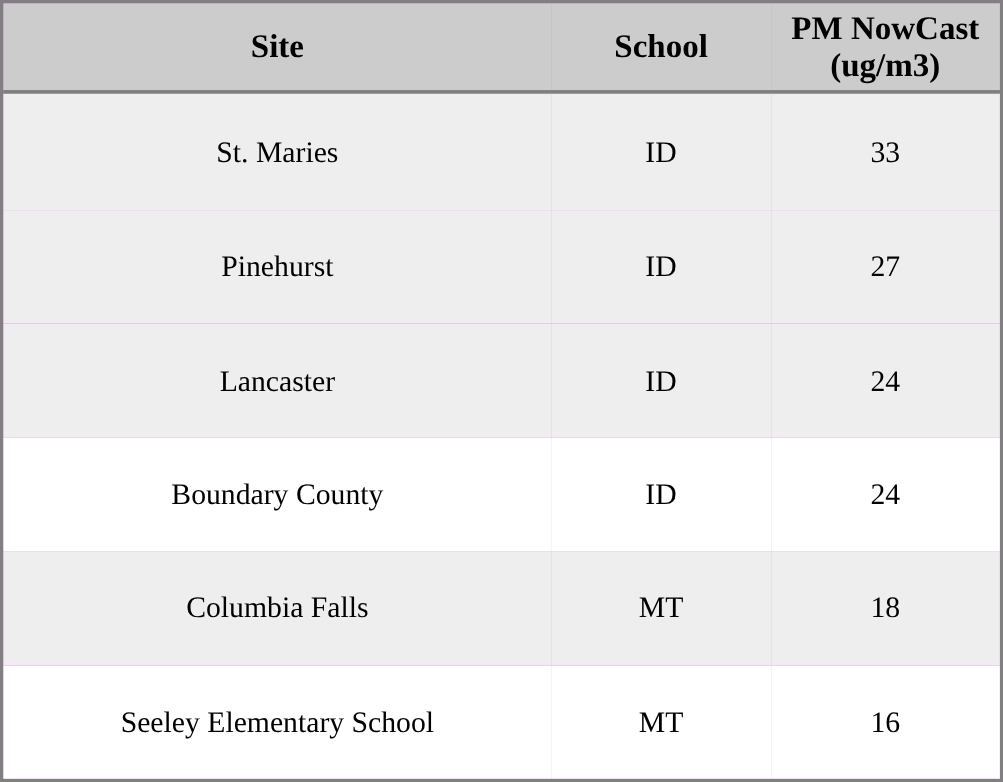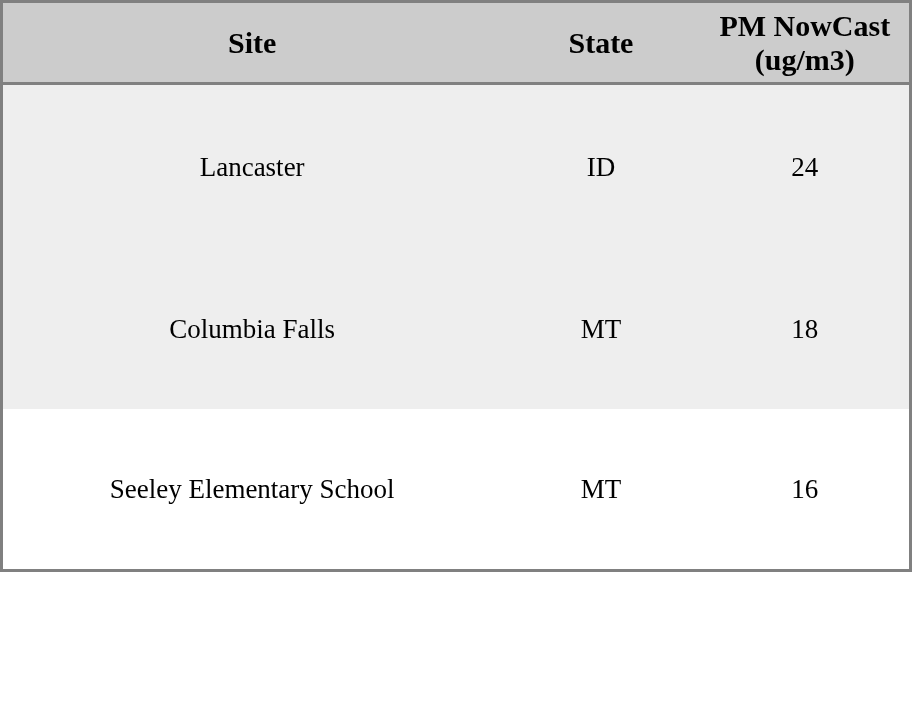--- a/index.html
+++ b/index.html
@@ -8,21 +8,21 @@
     background: #ffffff;
   }
   body {
     width: 912px;
     height: 711px;
     font-family: "Liberation Serif", serif;
     overflow: hidden;
   }
   .table-frame {
     width: 912px;
-    height: 572px;
+    height: 711px;
     box-sizing: border-box;
     border: 3px solid #808080;
     background: #d946ef;
   }
   table.aq-table {
     width: 100%;
     height: 100%;
     border-collapse: collapse;
     table-layout: fixed;
   }
@@ -61,27 +61,42 @@
 <div class="table-frame">
   <table class="aq-table">
     <colgroup>
       <col class="col-site">
       <col class="col-state">
       <col class="col-pm">
     </colgroup>
     <thead>
       <tr>
         <th>Site</th>
-        <th>State</th>
+        <th>School</th>
         <th>PM NowCast (ug/m3)</th>
       </tr>
     </thead>
     <tbody>
       <tr class="odd">
+        <td>St. Maries</td>
+        <td>ID</td>
+        <td>33</td>
+      </tr>
+      <tr class="odd">
+        <td>Pinehurst</td>
+        <td>ID</td>
+        <td>27</td>
+      </tr>
+      <tr class="odd">
         <td>Lancaster</td>
+        <td>ID</td>
+        <td>24</td>
+      </tr>
+      <tr class="even">
+        <td>Boundary County</td>
         <td>ID</td>
         <td>24</td>
       </tr>
       <tr class="odd">
         <td>Columbia Falls</td>
         <td>MT</td>
         <td>18</td>
       </tr>
       <tr class="even">
         <td>Seeley Elementary School</td>

